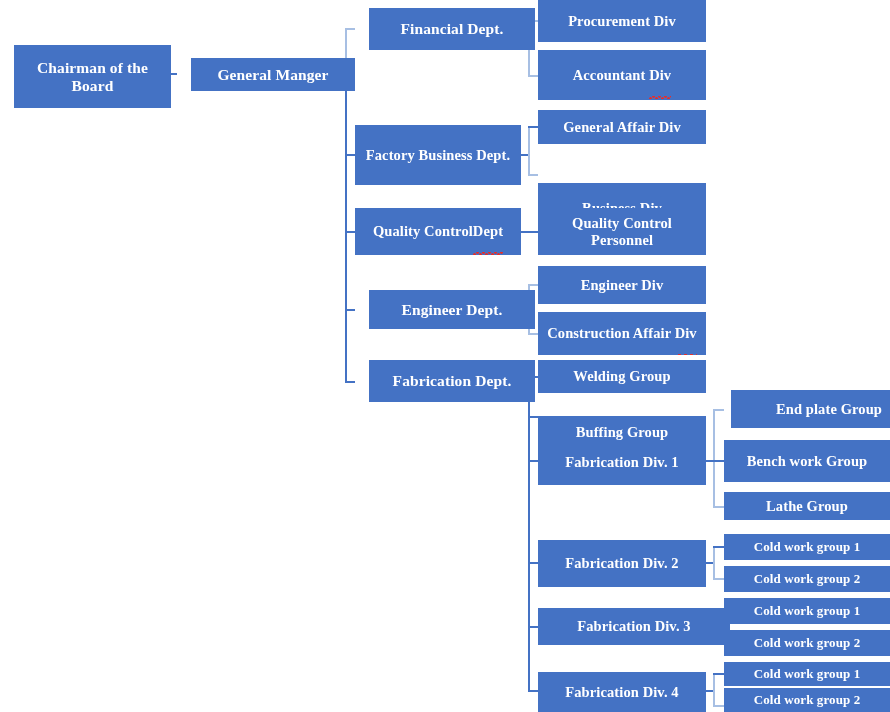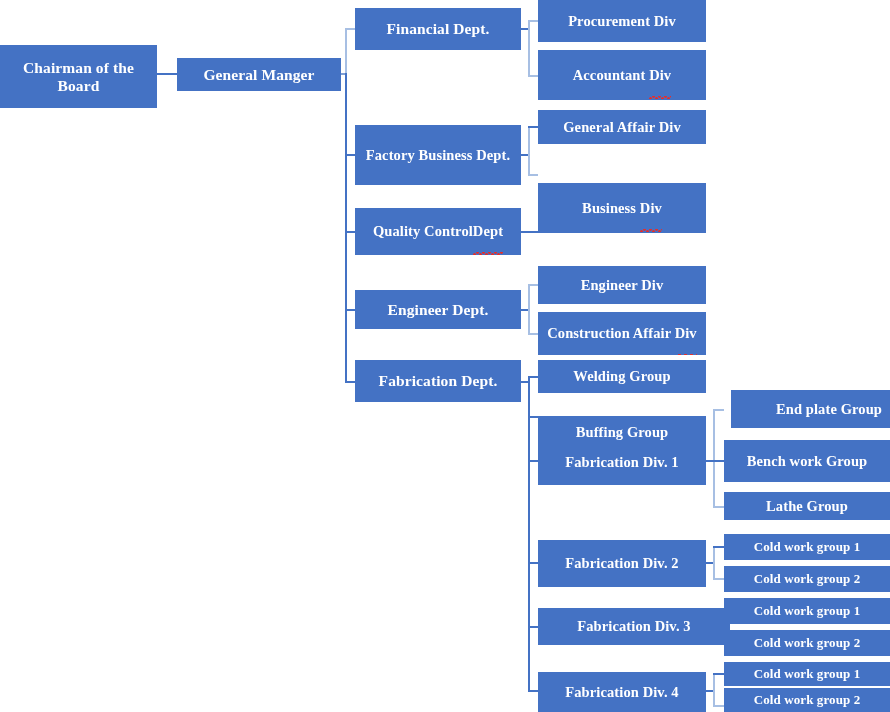--- a/index.html
+++ b/index.html
@@ -67,21 +67,21 @@
   .conn.light {
     background: #A7BFE3;
   }
   .conn.mid {
     background: #7F9FD4;
   }
   .hline { height: 2px; }
   .vline { width: 2px; }
 
   
-  .fs15 { font-size: 15.5px; }
+  .fs15 { font-size: 15.5px; margin-left: 14px; }
   .fs145 { font-size: 14.5px; }
   .fs135 { font-size: 13px; }
 </style>
 </head>
 <body>
 
 <div id="chart-canvas">
 
   <div class="conn hline" style="left:157px; top:73px; width:20px;"></div>
 
@@ -179,20 +179,23 @@
   </div>
 
   <div class="node fs145" style="left:538px; top:110px; width:168px; height:34px;">
     <span class="lbl"><span>General Affair </span><span class="sp">Div</span></span>
   </div>
 
   <div class="node fs145" style="left:538px; top:150px; width:168px; height:50px;margin-top:33px;">
     <span class="lbl"><span>Business </span><span class="sp">Div</span></span>
   </div>
 
+  <div class="node fs145" style="left:538px; top:208px; width:168px; height:47px;">
+    <span class="lbl">Quality Control Personnel</span>
+  </div>
 
   <div class="node fs145" style="left:538px; top:266px; width:168px; height:38px;">
     <span class="lbl"><span>Engineer </span><span class="sp">Div</span></span>
   </div>
 
   <div class="node fs145" style="left:538px; top:360px; width:168px; height:33px;">
     <span class="lbl">Welding Group</span>
   </div>
 
   <div class="node fs145" style="left:538px; top:312px; width:168px; height:43px;">

